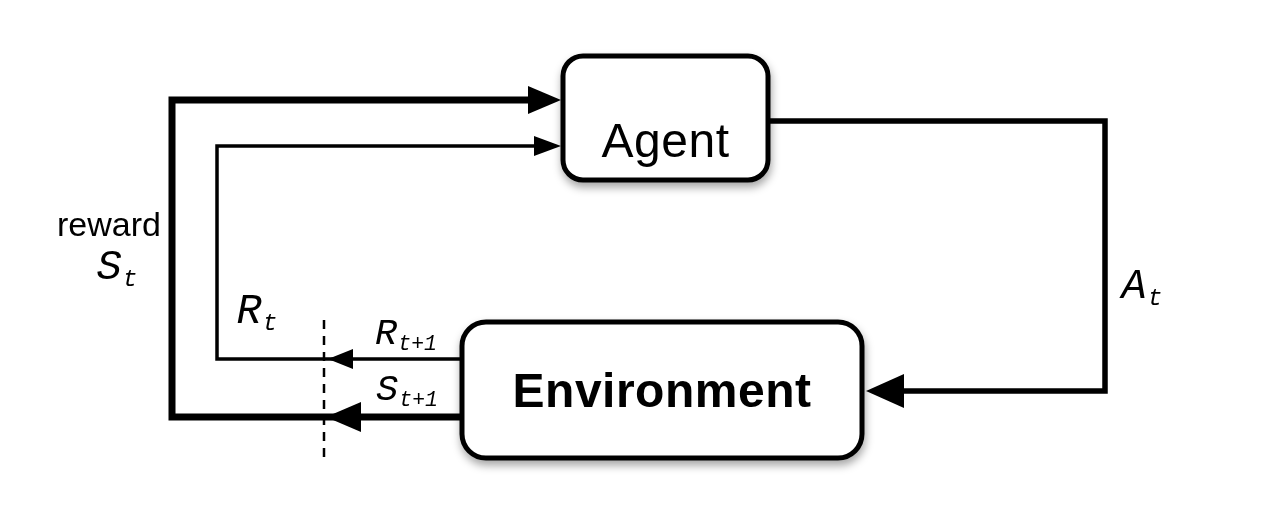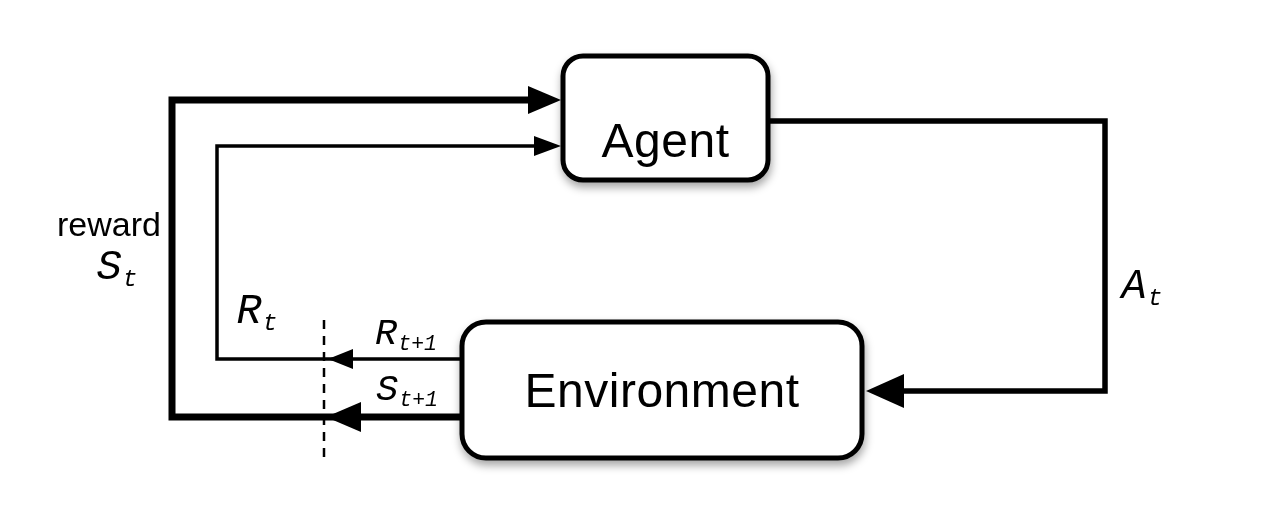--- a/index.html
+++ b/index.html
@@ -26,21 +26,21 @@
   }
 
   .txt { position:absolute; line-height:1; white-space:nowrap; }
   .center-x { transform:translateX(-50%); }
 
   .node-label-wrap {
     position:absolute; display:flex; align-items:center; justify-content:center;
     font-size:48px; letter-spacing:0.5px;
   }
   .node-label-wrap.agent { left:563px; top:44px; width:205px; height:124px;align-items:flex-end; }
-  .node-label-wrap.env   { left:462px; top:322px; width:400px; height:136px; }
+  .node-label-wrap.env   { left:462px; top:322px; width:400px; height:136px;font-weight:bold; }
 
   .lbl { font-size:34px; }
   .sym {
     font-family:Liberation Mono, monospace;
     font-style:italic;
     font-size:42px;
   }
   .sym.small { font-size:37px; }
   .sym sub {
     font-size:0.58em;

